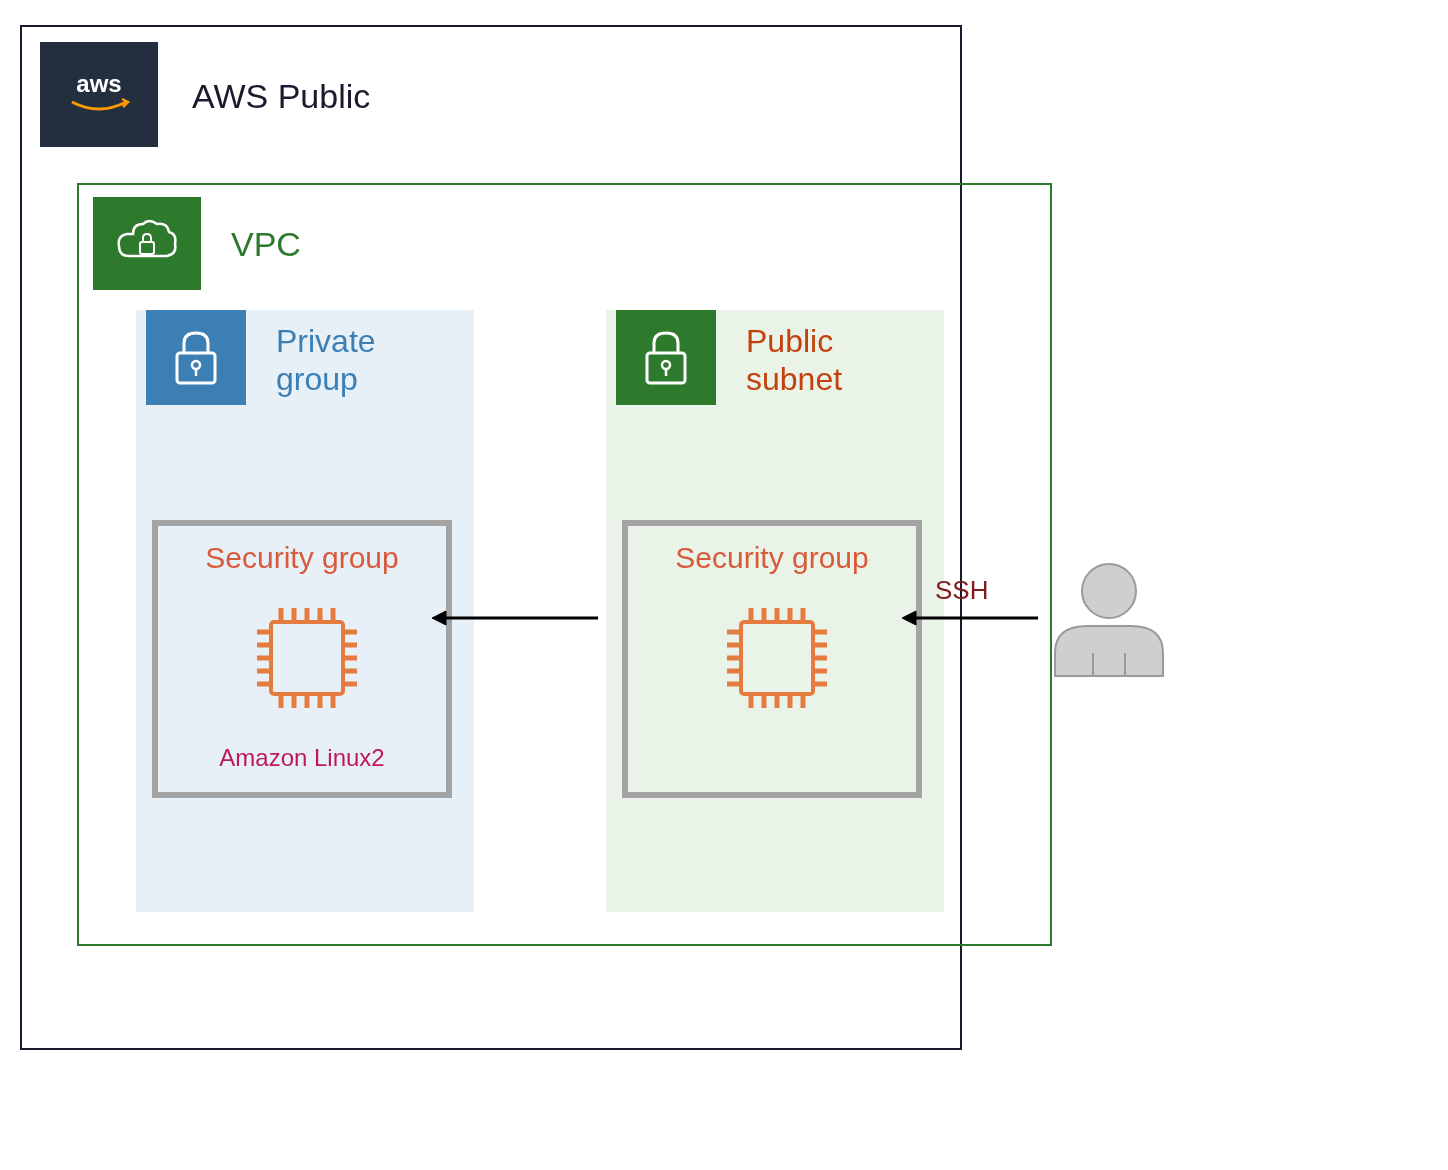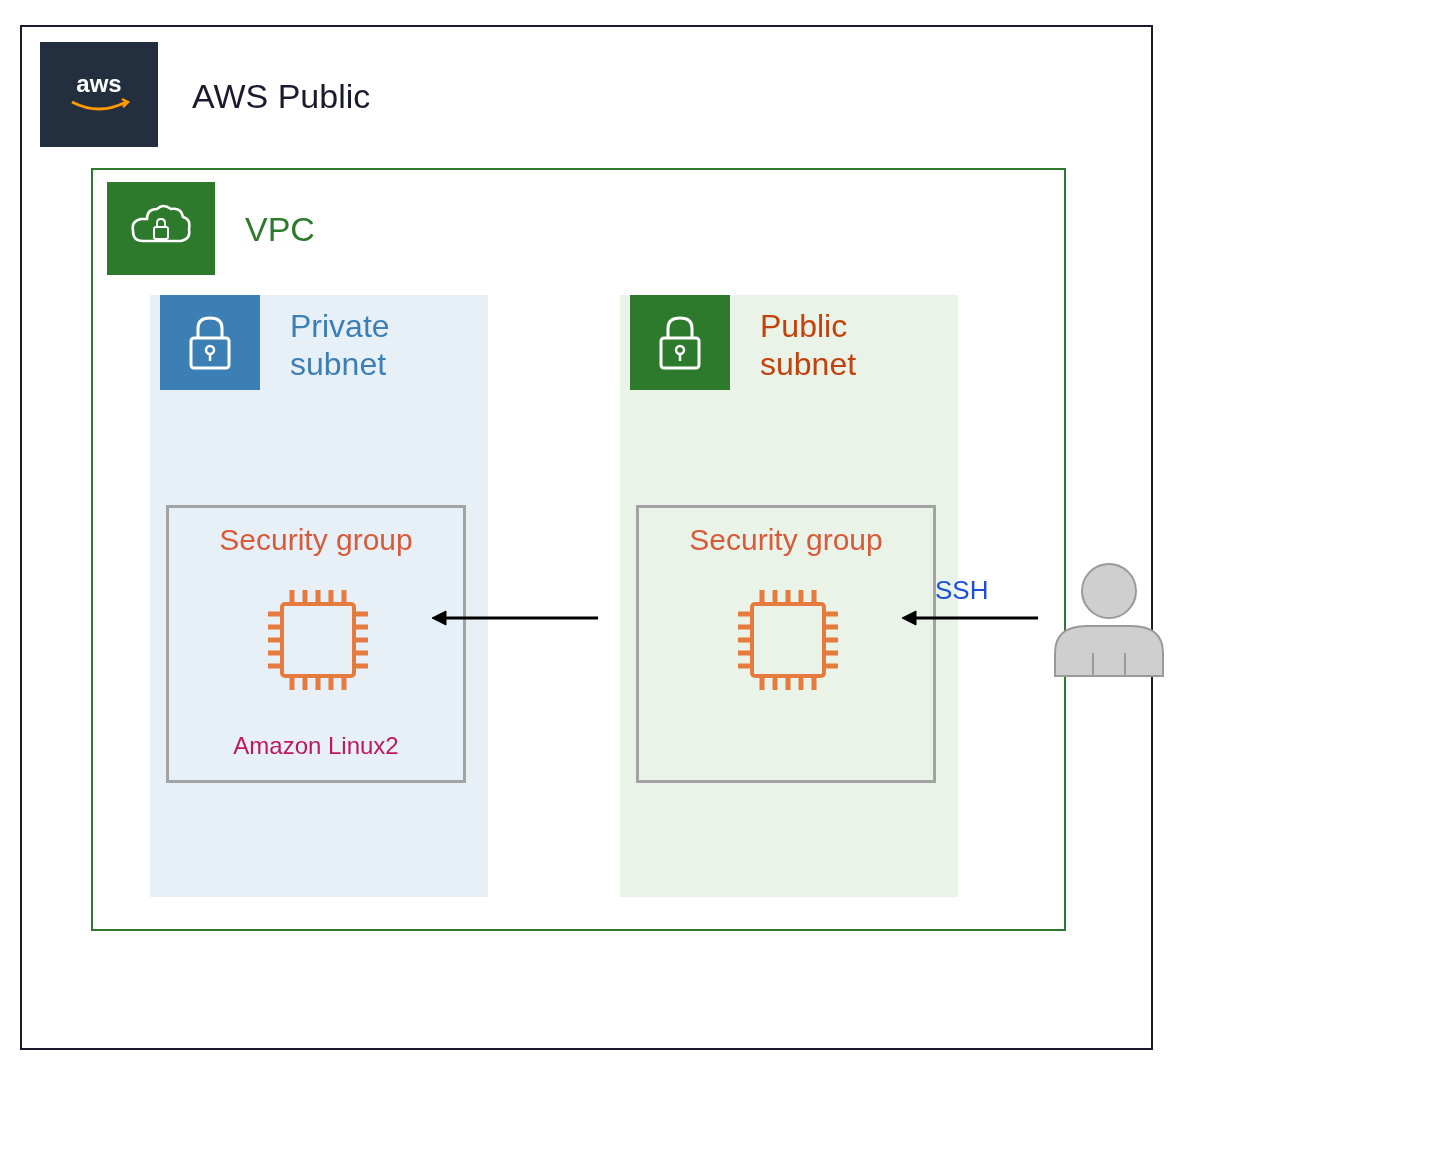--- a/index.html
+++ b/index.html
@@ -11,21 +11,21 @@
       font-family: -apple-system, BlinkMacSystemFont, "Segoe UI", Arial, sans-serif;
       background: #fff;
       width: 1448px;
       height: 1170px;
       position: relative;
     }
     .aws-cloud {
       position: absolute;
       left: 20px;
       top: 25px;
-      width: 1133px;
+      width: 942px;
       height: 1025px;
       border: 2px solid #1a1a2e;
     }
     .aws-logo-box {
       position: absolute;
       left: 18px;
       top: 15px;
       width: 118px;
       height: 105px;
       background: #232f3e;
@@ -36,25 +36,24 @@
     .aws-cloud-label {
       position: absolute;
       left: 170px;
       top: 50px;
       font-size: 34px;
       color: #1a1a2e;
     }
     .vpc {
       position: absolute;
       left: 55px;
-      top: 141px;
+      top: 156px;
       width: 975px;
       height: 763px;
       border: 2px solid #2d7a2d;
-      margin-left: 14px;
     }
     .vpc-icon-box {
       position: absolute;
       left: 14px;
       top: 12px;
       width: 108px;
       height: 93px;
       background: #2d7a2d;
       display: flex;
       align-items: center;
@@ -109,21 +108,21 @@
     }
     .public-label {
       color: #c2410c;
     }
     .security-group {
       position: absolute;
       left: 16px;
       top: 210px;
       width: 300px;
       height: 278px;
-      border: 3px solid #a3a3a3;
+      border: 6px solid #a3a3a3;
     }
     .sg-label {
       position: absolute;
       left: 0;
       right: 0;
       top: 15px;
       text-align: center;
       font-size: 30px;
       color: #d85a3a;
     }
@@ -152,21 +151,21 @@
     }
     .arrow {
       position: absolute;
       stroke: #000;
     }
     .ssh-label {
       position: absolute;
       left: 935px;
       top: 575px;
       font-size: 26px;
-      color: #1d4ed8;
+      color: #7f1d1d;
     }
   </style>
 </head>
 <body>
 
 <div class="aws-cloud">
   <div class="aws-logo-box">
     <svg width="78" height="50" viewBox="0 0 78 50">
       <text x="39" y="22" font-family="Arial" font-size="24" font-weight="bold" fill="#fff" text-anchor="middle">aws</text>
       <path d="M 12 32 Q 39 46 66 32" stroke="#ff9900" stroke-width="3" fill="none"></path>
@@ -188,21 +187,21 @@
     <div class="subnet private-subnet">
       <div class="subnet-icon-box private-icon">
         <svg width="54" height="62" viewBox="0 0 54 62">
           <rect x="8" y="26" width="38" height="30" rx="3" fill="none" stroke="#fff" stroke-width="3"></rect>
           <path d="M 15 26 L 15 16 Q 15 6 27 6 Q 39 6 39 16 L 39 26" fill="none" stroke="#fff" stroke-width="3"></path>
           <circle cx="27" cy="38" r="4" fill="none" stroke="#fff" stroke-width="2.5"></circle>
           <line x1="27" y1="42" x2="27" y2="49" stroke="#fff" stroke-width="2.5"></line>
         </svg>
       </div>
       <div class="subnet-label private-label" style="white-space:pre-line">Private
-subnet</div>
+group</div>
 
       <div class="security-group">
         <div class="sg-label">Security group</div>
         <div class="ec2-icon">
           <svg width="128" height="128" viewBox="0 0 128 128">
             <rect x="28" y="28" width="72" height="72" rx="3" fill="none" stroke="#e57b3e" stroke-width="4"></rect>
             <line x1="38" y1="28" x2="38" y2="14" stroke="#e57b3e" stroke-width="5"></line>
             <line x1="51" y1="28" x2="51" y2="14" stroke="#e57b3e" stroke-width="5"></line>
             <line x1="64" y1="28" x2="64" y2="14" stroke="#e57b3e" stroke-width="5"></line>
             <line x1="77" y1="28" x2="77" y2="14" stroke="#e57b3e" stroke-width="5"></line>

